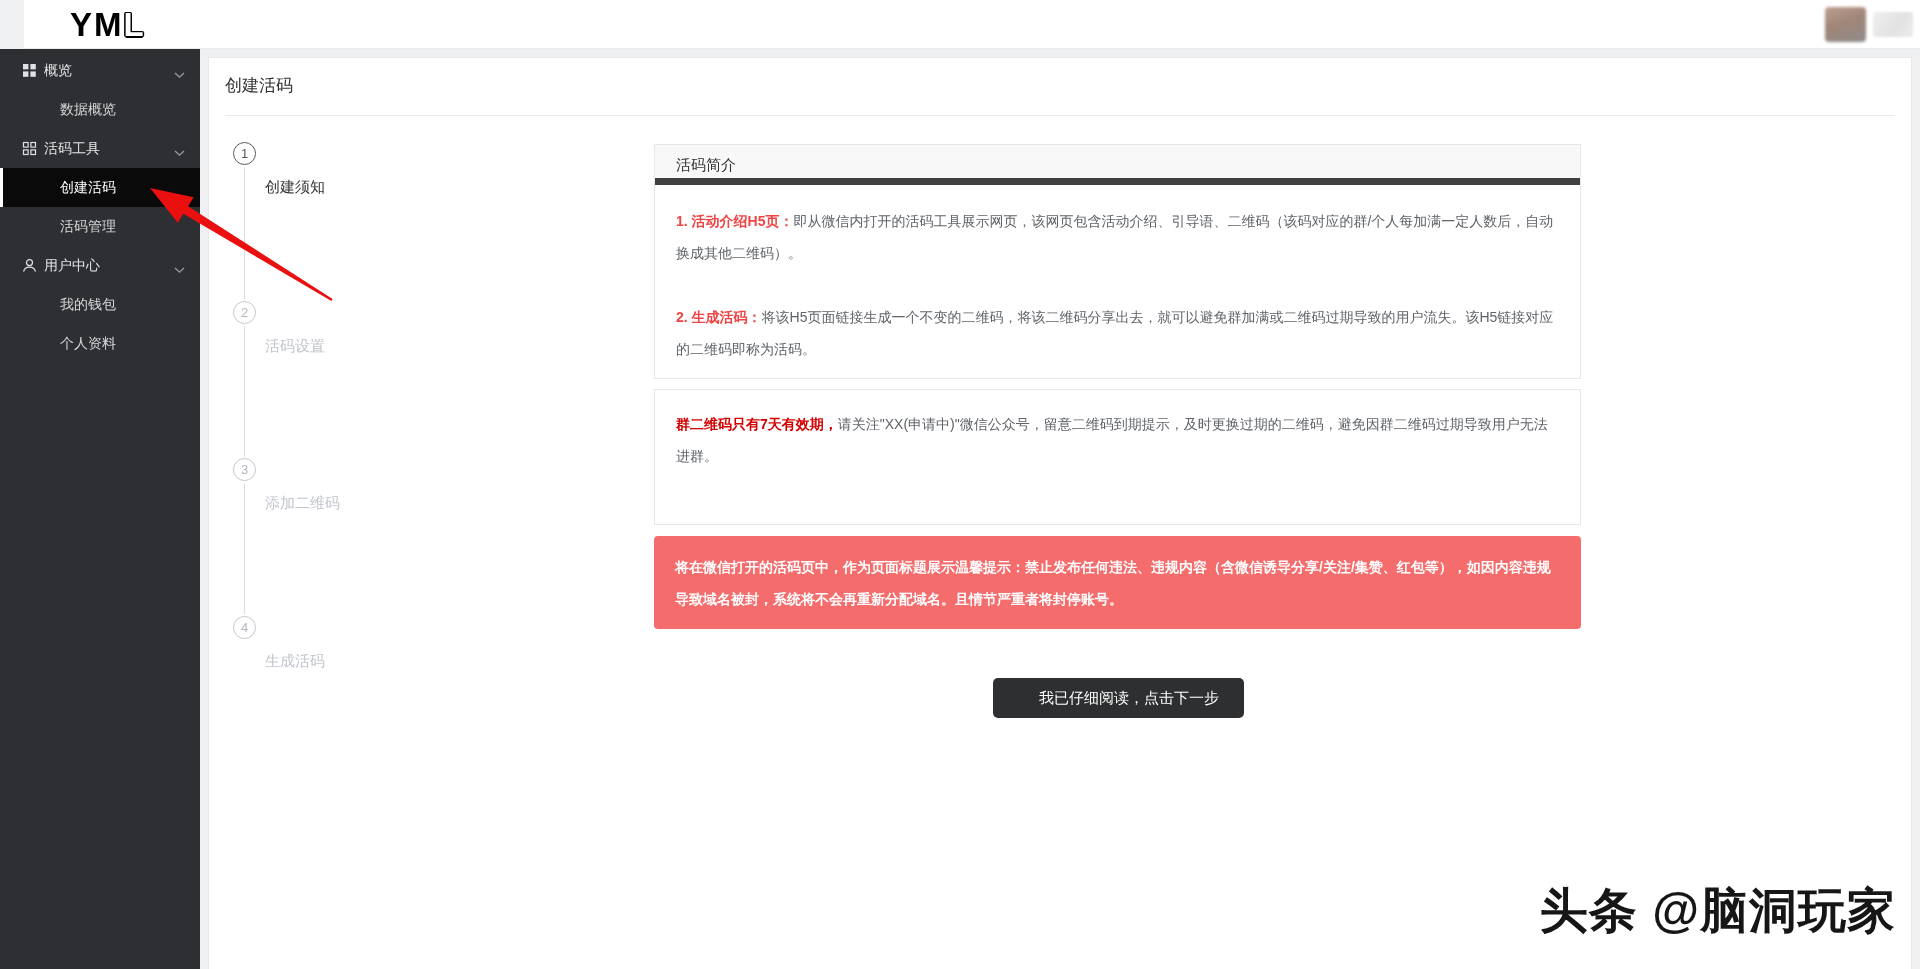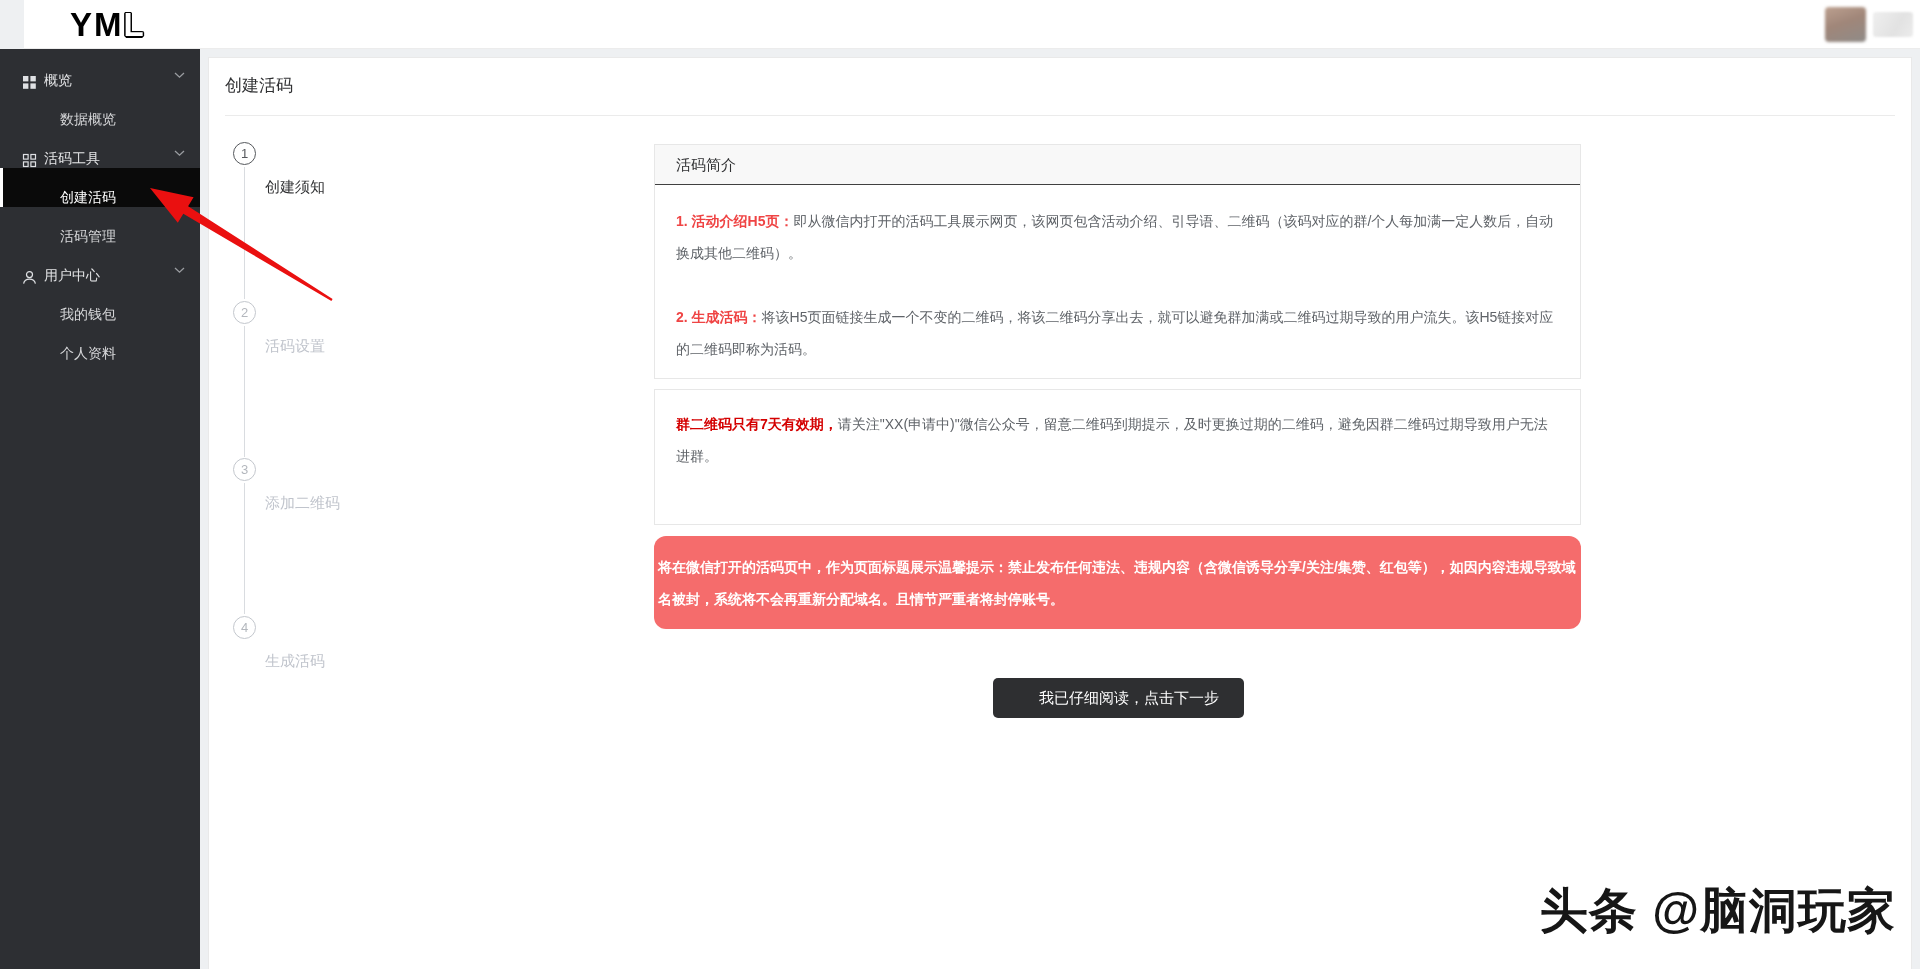--- a/index.html
+++ b/index.html
@@ -18,21 +18,21 @@
   .avatar-blur { width:41px; height:35px; border-radius:4px; overflow:hidden;
     background:linear-gradient(160deg,#bca08f 0%,#a08679 45%,#8f8b88 100%);
     filter:blur(1.5px); }
   .name-blur { width:40px; height:25px; border-radius:3px;
     background:linear-gradient(120deg,#efefef,#e2e2e2 60%,#ececec); filter:blur(1px); }
   .tiny-dots { width:4px; height:14px; color:#b9b9b9; font-size:9px; line-height:5px; }
 
   
   .sidebar { position:absolute; left:0; top:49px; width:200px; height:920px;
     background:#2d2f33; z-index:15; padding-top:2px; }
-  .side-item { position:relative; height:39px; display:flex; align-items:flex-end;
+  .side-item { position:relative; height:39px; display:flex; align-items:center;
     color:#e3e4e6; font-size:14px; cursor:pointer; }
   .side-item .ic { width:15px; height:15px; margin-left:22px; margin-right:7px;
     display:flex; align-items:center; }
   .side-item.child { padding-left:60px; color:#d6d7d9; }
   .side-item.selected { background:#0a0a0a; color:#fff; }
   .side-item.selected::before { content:""; position:absolute; left:0; top:0;
     bottom:0; width:3px; background:#fff; }
   .side-item .chev { position:absolute; right:15px; top:15px; }
 
   
@@ -47,30 +47,30 @@
     line-height:21px; left:24px; background:#fff; }
   .step-label { position:absolute; left:56px; font-size:15px; color:#c0c4cc;margin-top:32px; }
   .step-active .step-circle,
   .step-circle.active { border-color:#55585c; color:#55585c; }
   .step-label.active { color:#303133; }
   .step-line { position:absolute; left:35px; width:1px; background:#d9dce0; }
 
   
   .panel { position:absolute; left:445px; width:927px; border:1px solid #e7e7e7; background:#fff; }
   .panel-header { height:40px; line-height:39px; background:#f8f8f8;
-    border-bottom:1px solid #404040; padding:0 21px; font-size:15px; color:#303133; }
+    border-bottom:7px solid #404040; padding:0 21px; font-size:15px; color:#303133; }
   .panel-body { padding:20px 21px 0 21px; font-size:14px; line-height:32px;
     color:#5f6368; word-break:break-all; }
   .panel-body b { color:#ef4444; }
   .p-gap { margin-top:32px; }
   .danger-lead { color:#d40000; font-weight:bold; }
 
   .banner { position:absolute; left:445px; top:478px; width:927px; height:93px;
-    background:#f56c6c; border-radius:12px; color:#fff; font-weight:bold;
-    font-size:14px; line-height:32px; padding:15px 4px; word-break:break-all; }
+    background:#f56c6c; border-radius:4px; color:#fff; font-weight:bold;
+    font-size:14px; line-height:32px; padding:15px 21px; word-break:break-all; }
 
   .next-btn { position:absolute; left:784px; top:620px; width:251px; height:40px;
     background:#2e2f31; color:#fff; font-size:15px; border:none; border-radius:5px;
     cursor:pointer; font-family:inherit;padding-left:21px; }
 
   
   .arrow-overlay { position:absolute; left:0; top:0; width:1920px; height:969px;
     z-index:40; pointer-events:none; }
   .watermark { position:absolute; right:24px; bottom:26px; z-index:30;
     font-size:48px; font-weight:900; color:#161616; letter-spacing:1px;

